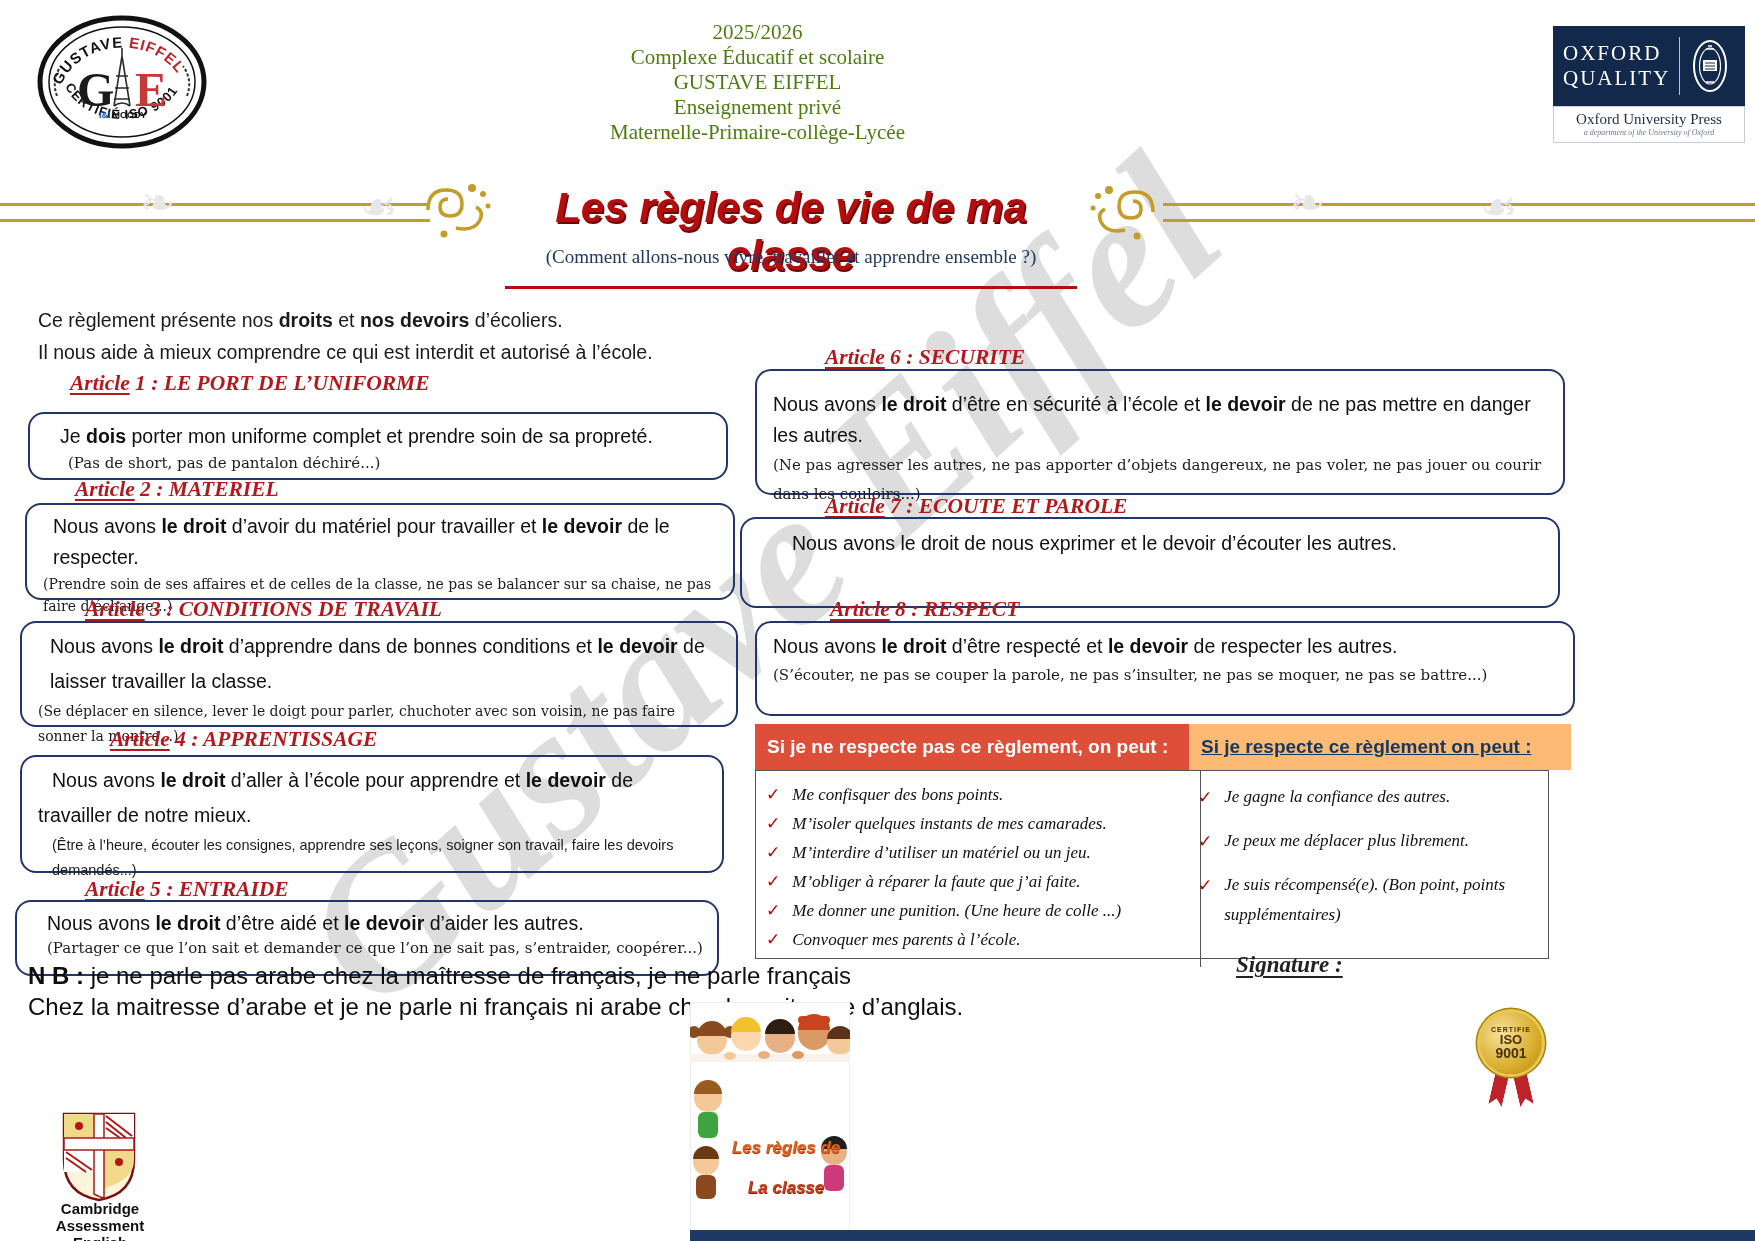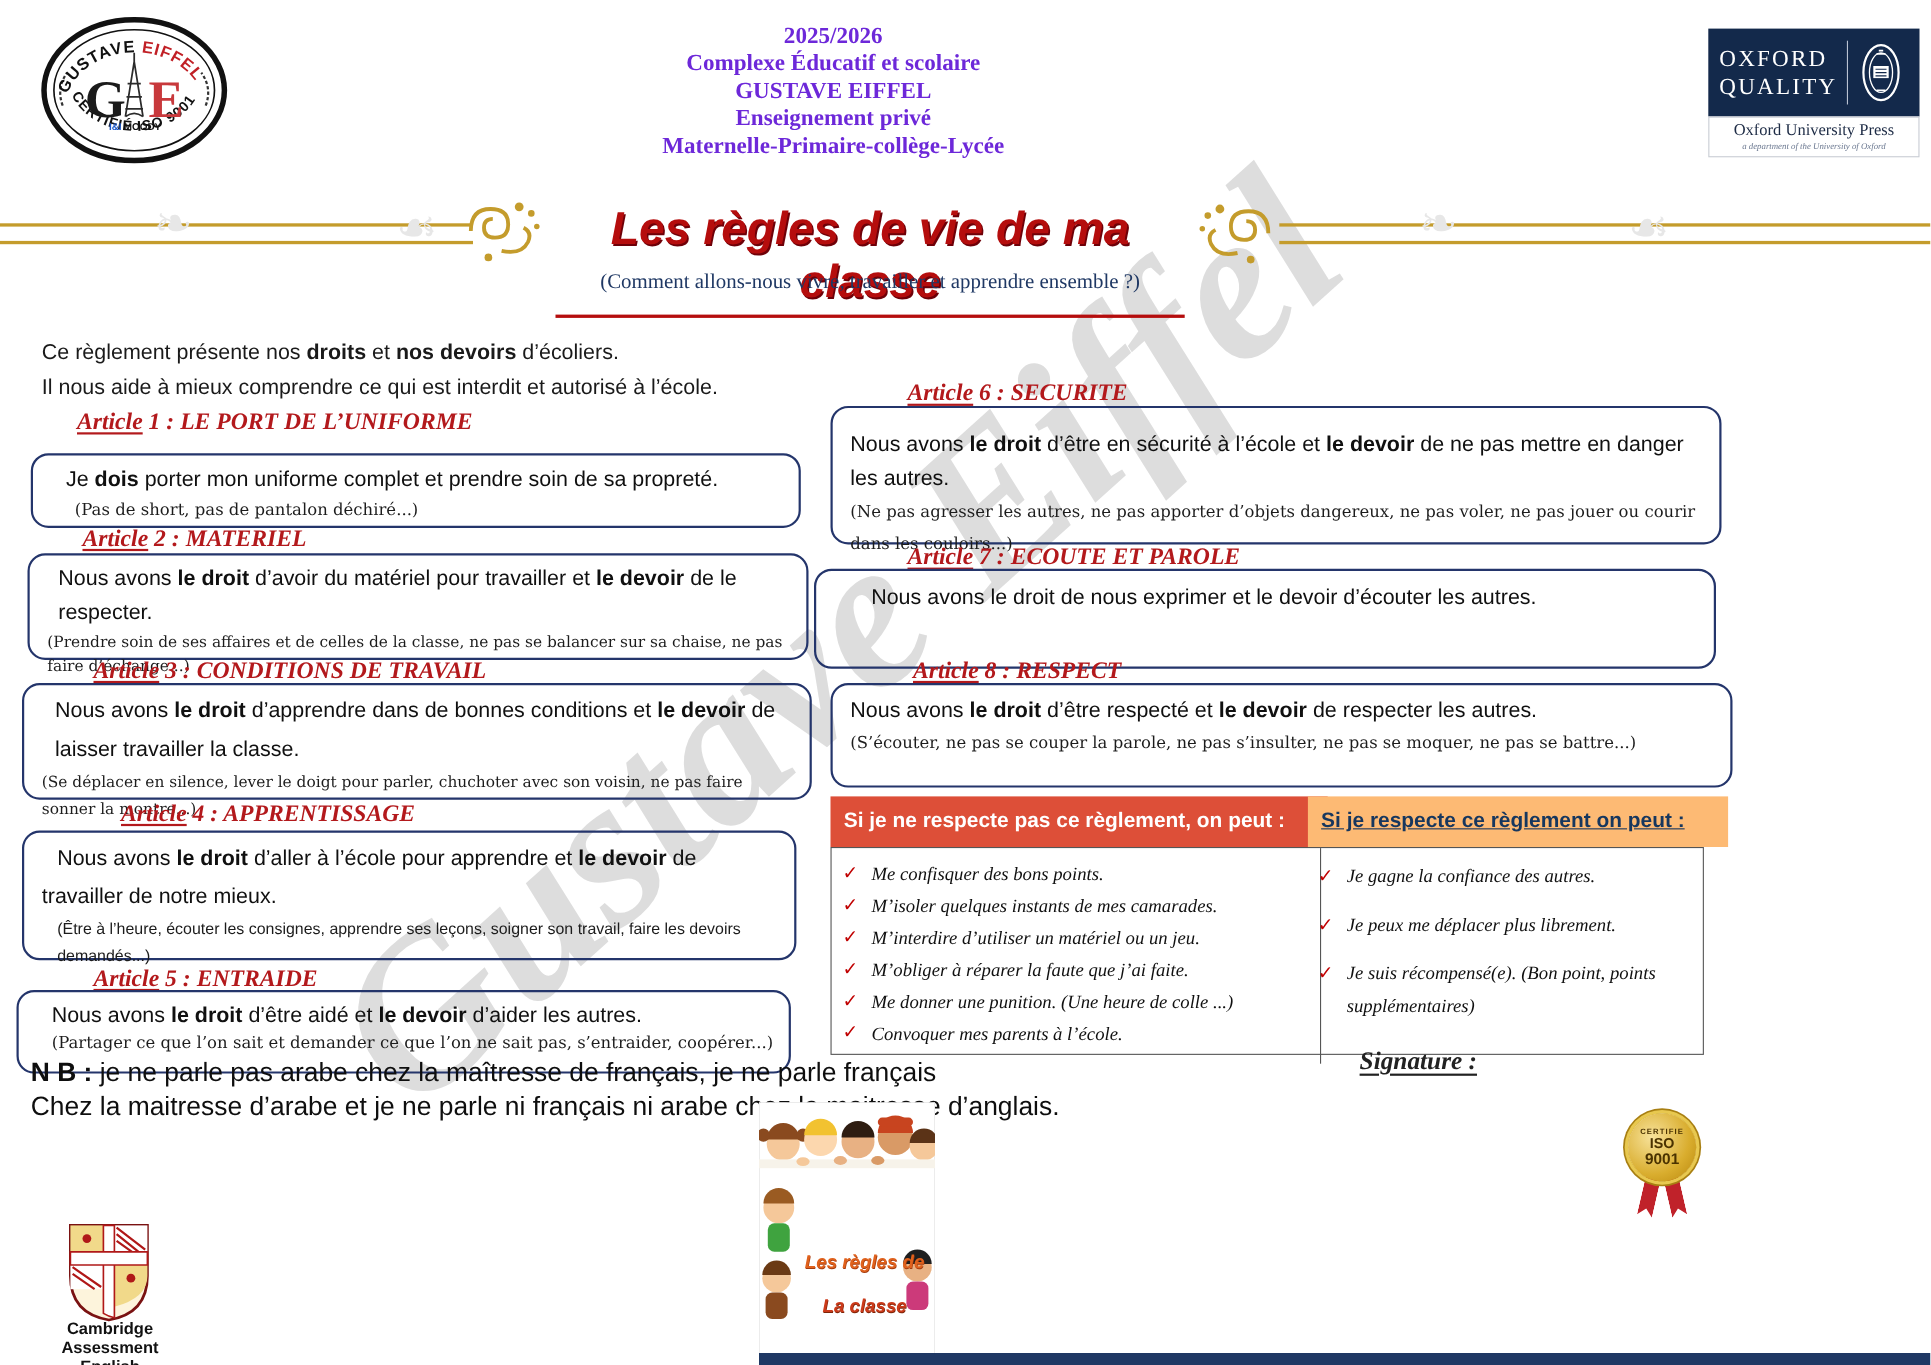--- a/index.html
+++ b/index.html
@@ -6,21 +6,21 @@
   body{width:1755px;height:1241px;position:relative;background:#fff;overflow:hidden;
        font-family:"Liberation Sans",sans-serif;color:#111;}
 
   
   .watermark{position:absolute;left:30px;top:470px;width:1460px;text-align:center;
     transform:rotate(-42deg);font-family:"Liberation Serif",serif;font-style:italic;font-weight:bold;
     font-size:195px;color:#909090;opacity:.30;white-space:nowrap;pointer-events:none;}
 
   
   .hdr{position:absolute;left:470px;top:20px;width:575px;text-align:center;
-       font-family:"Liberation Serif",serif;font-weight:bold;color:#6d28d9;}
+       font-family:"Liberation Serif",serif;font-weight:normal;color:#4d7c0f;}
   .hdr .l{font-size:21px;line-height:25px;}
 
   
   .eiffel{position:absolute;left:35px;top:14px;}
 
   
   .oxford{position:absolute;left:1553px;top:26px;width:192px;}
   .ox-top{height:80px;background:#13294b;display:flex;align-items:center;padding:0 10px;gap:9px;}
   .ox-words{color:#fff;font-family:"Liberation Serif",serif;font-size:21px;letter-spacing:2px;line-height:25px;}
   .ox-div{width:1px;height:58px;background:#b9c2d2;}

